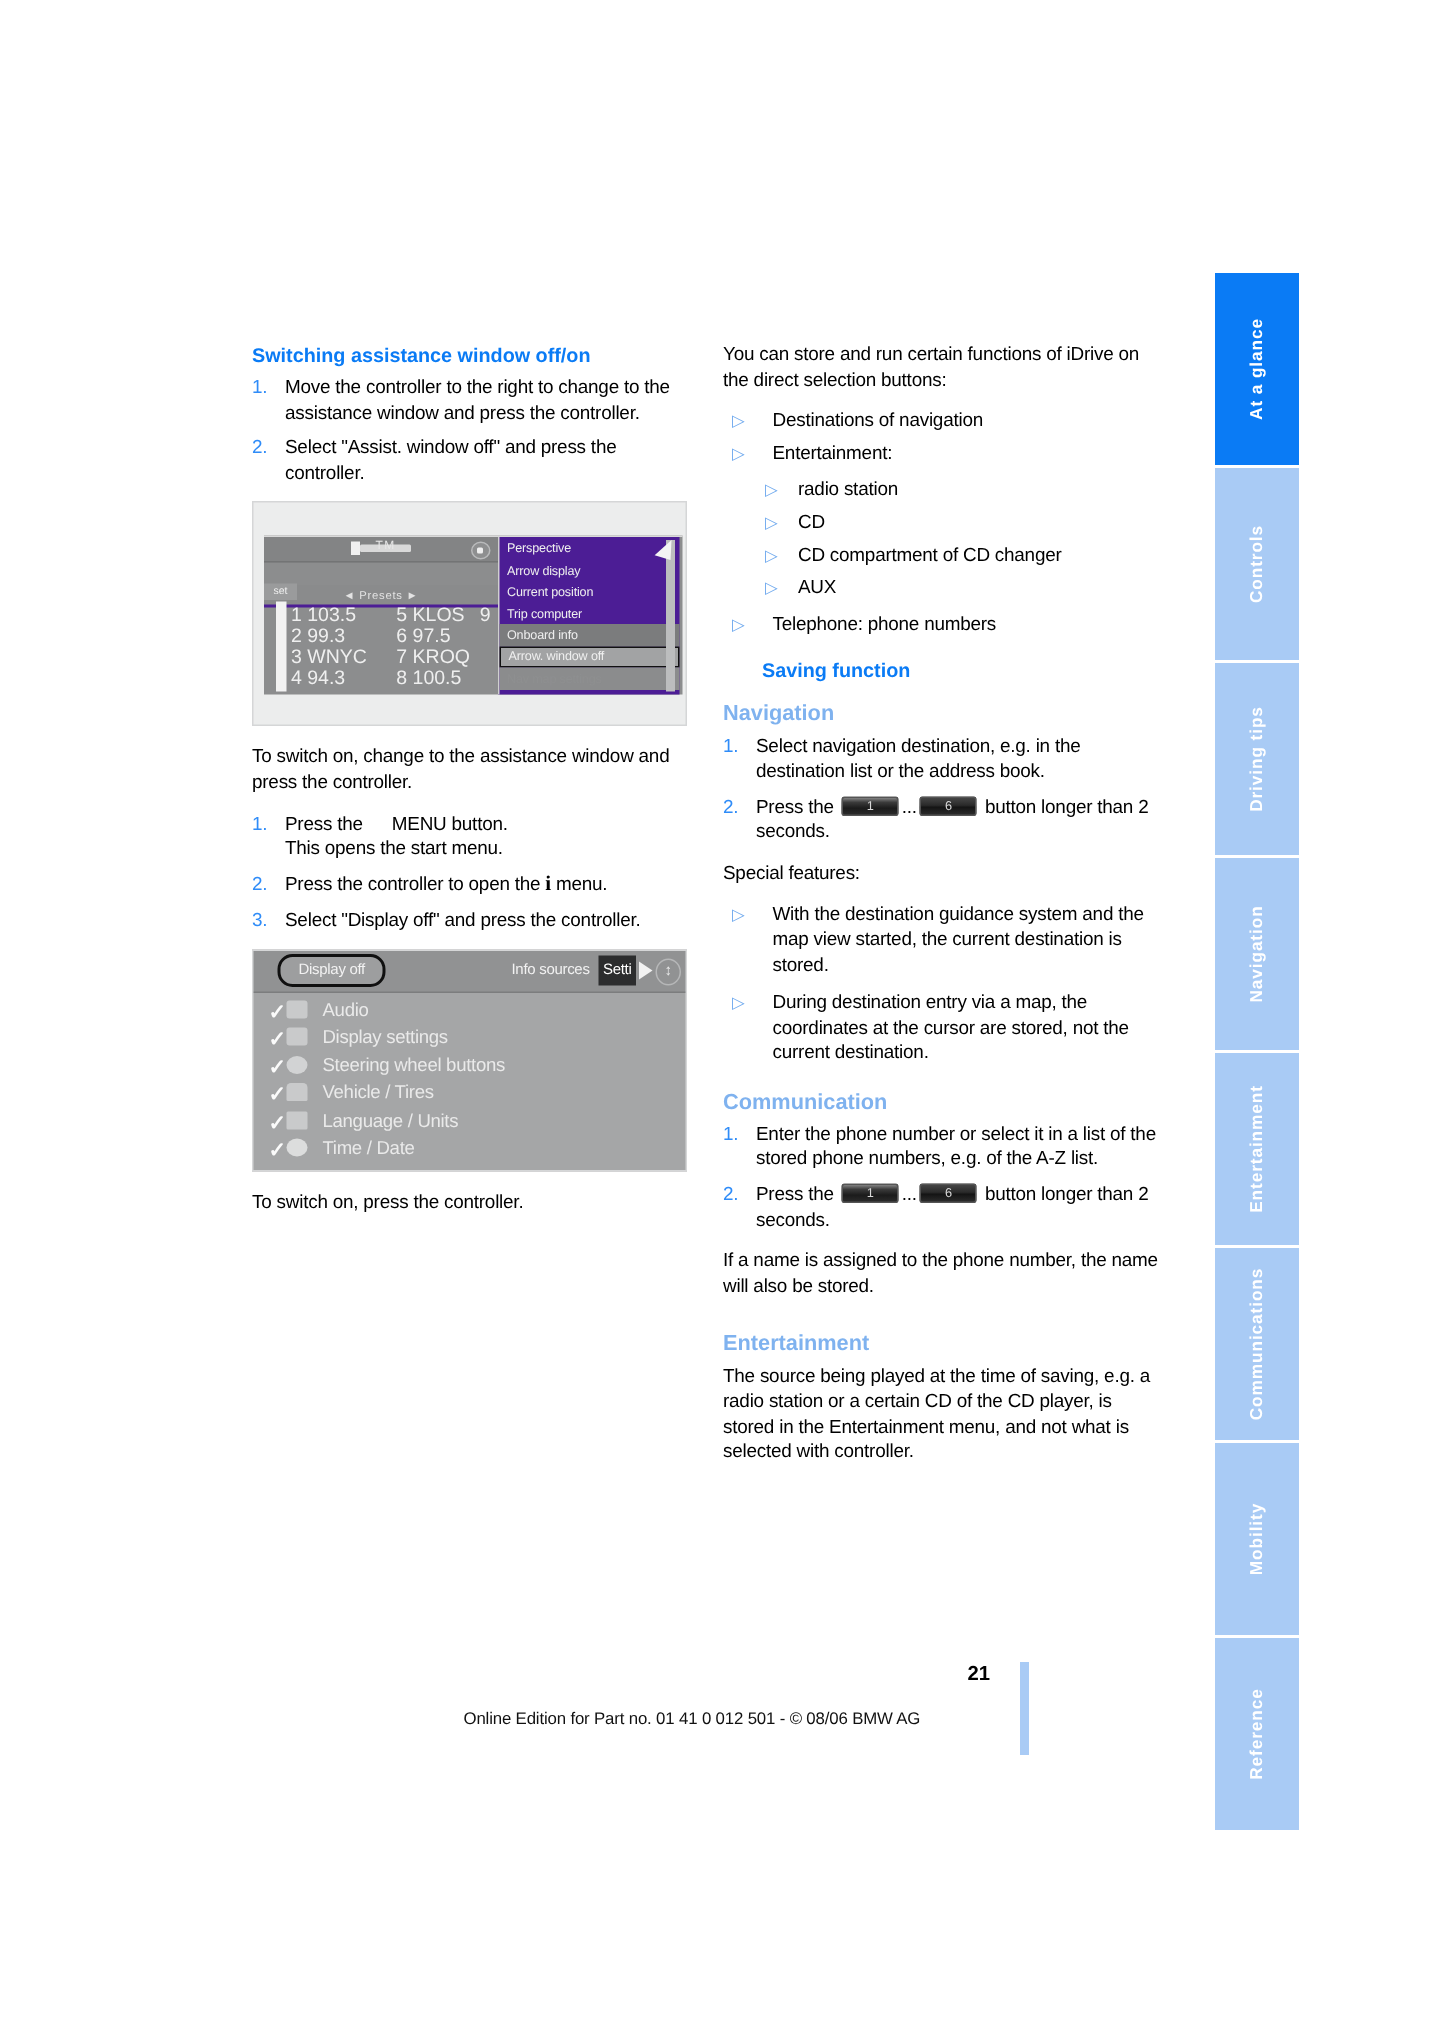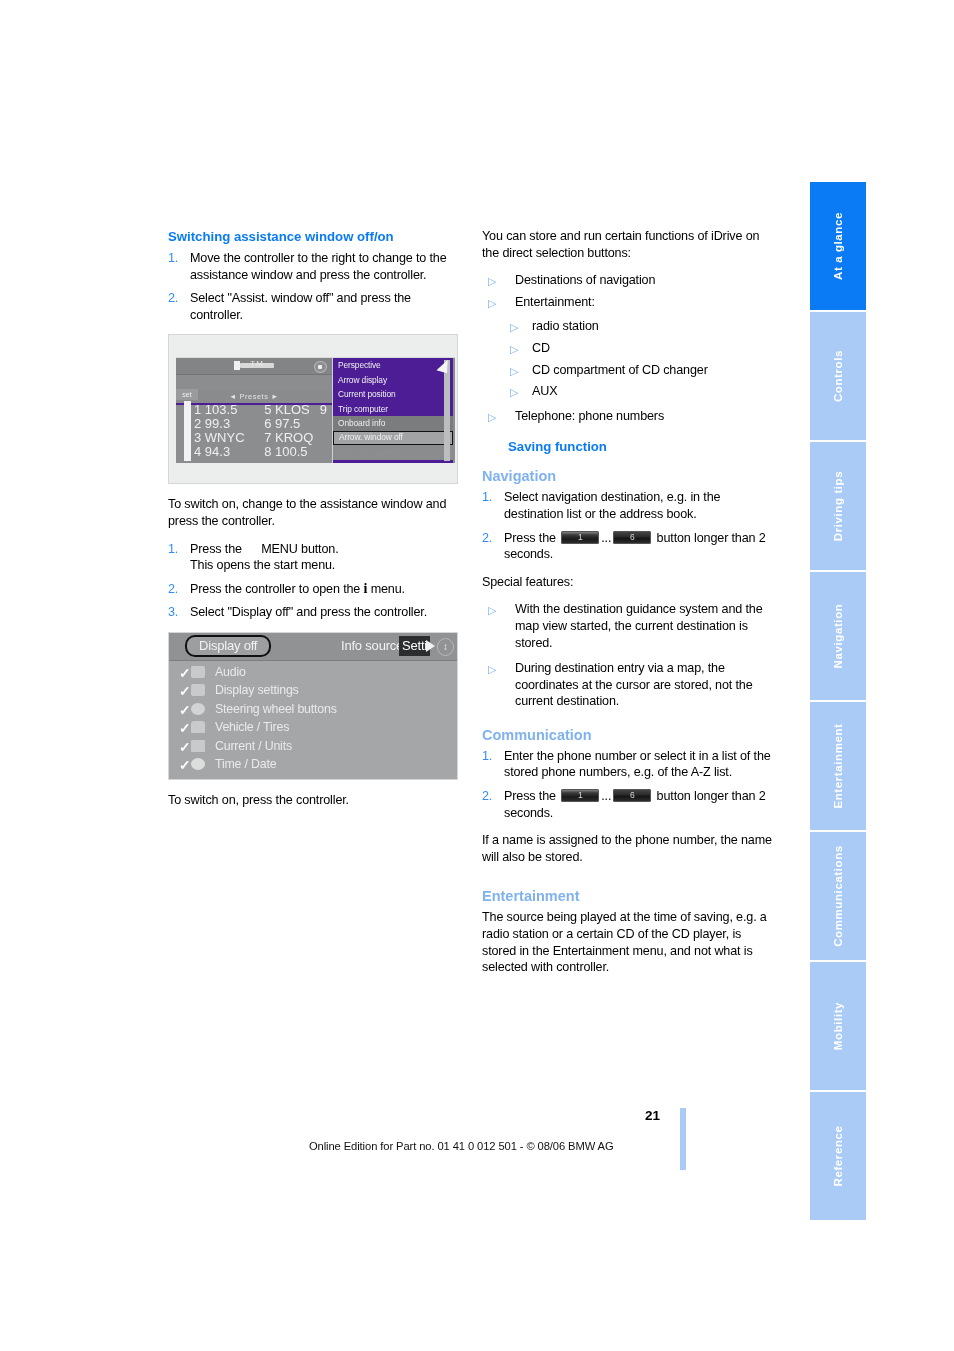--- a/index.html
+++ b/index.html
@@ -343,21 +343,21 @@
     left: 0; right: 0; top: 0; height: 27px;
     background: #919293;
     border-bottom: 1px solid #7c7d7e;
   }
   .shot2 .t-item {
     position: absolute;
     top: 3px;
     height: 20px;
     line-height: 20px;
     color: #f2f2f2;
-    font-size: 13px;
+    font-size: 10px;
     letter-spacing: -0.2px;
   }
   .shot2 .t-display {
     left: 16px;
     padding: 0 12px;
     background: #9d9e9f;
     border: 2.5px solid #101010;
     border-radius: 10px;
     box-sizing: border-box;
     height: 22px;
@@ -587,21 +587,21 @@
             <span>Steering wheel buttons</span>
           </div>
           <div class="li">
             <span class="check">✓</span>
             <span class="gicon car"></span>
             <span>Vehicle / Tires</span>
           </div>
           <div class="li">
             <span class="check">✓</span>
             <span class="gicon flag"></span>
-            <span>Current / Units</span>
+            <span>Language / Units</span>
           </div>
           <div class="li">
             <span class="check">✓</span>
             <span class="gicon clock"></span>
             <span>Time / Date</span>
           </div>
         </div>
       </div>
     </div>
 

